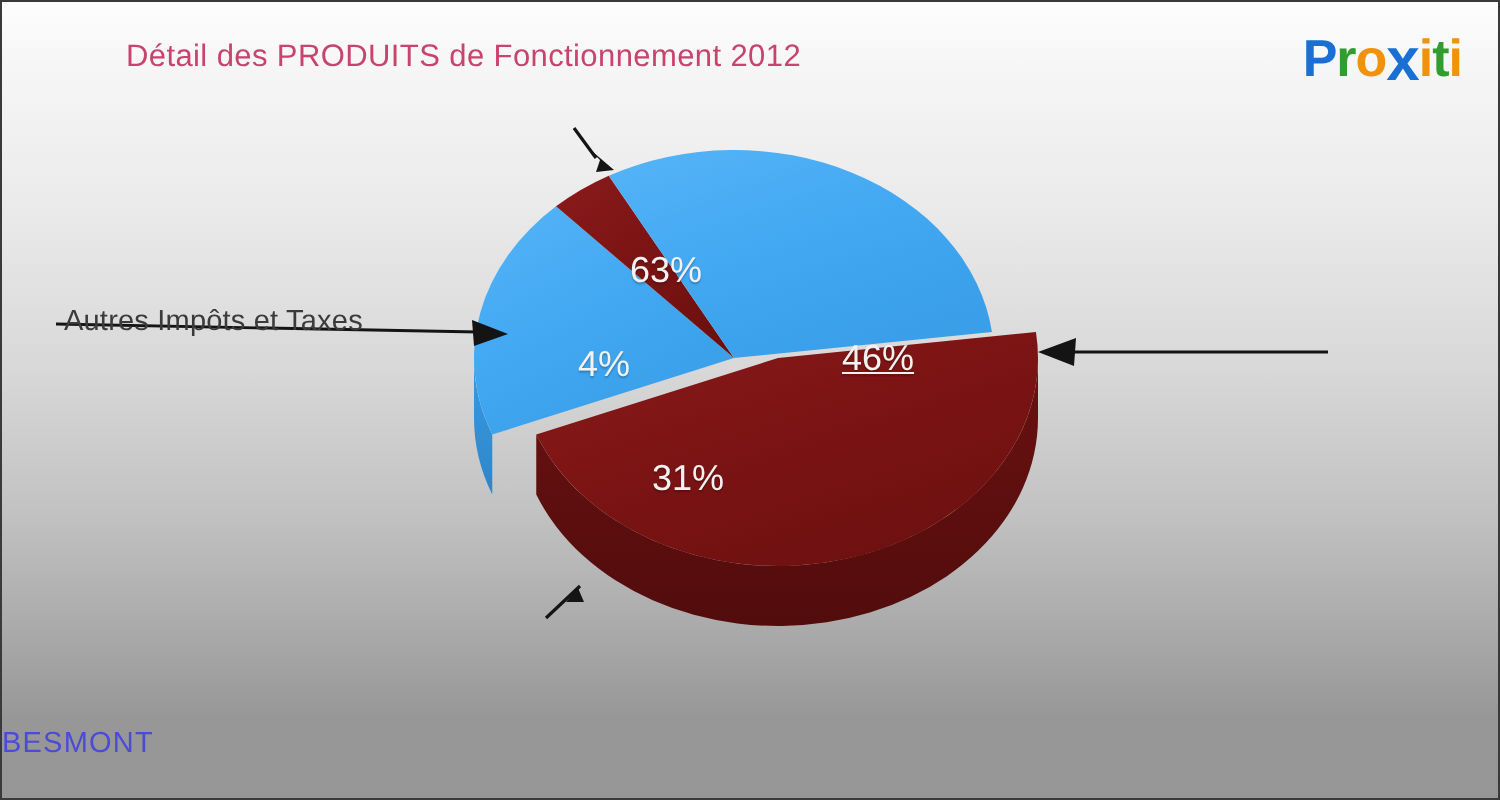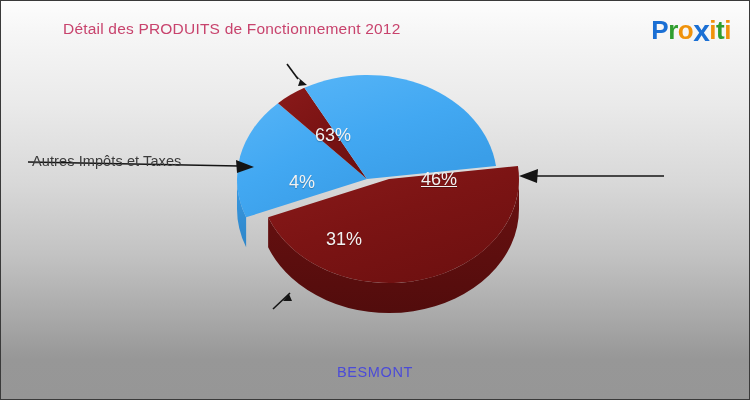--- a/index.html
+++ b/index.html
@@ -37,21 +37,21 @@
   }
   .callout .txt{display:block;padding:0 3px 2px 3px;}
   .callout .rule{display:block;height:0;border-top:1.3px solid #1b1b1b;}
   #lbl-divers{left:130px;top:42px;}
   #lbl-autres{left:28px;top:152px;}
   #lbl-dotation{left:8px;top:287px;}
   #lbl-impots{left:549px;top:147px;}
   
   #caption{
     position:absolute;left:0;right:0;top:363px;
-    text-align:center;font-size:14.5px;color:#4b4bd8;
+    font-size:14.5px;color:#4b4bd8;
     letter-spacing:.6px;
   }
   
   .pct{
     position:absolute;font-size:18px;color:#f2f2f2;
     text-shadow:0 1px 1px rgba(0,0,0,.25);
     white-space:nowrap;
   }
   #pct-0{left:420px;top:168px;text-decoration:underline;}
   #pct-1{left:314px;top:124px;}

